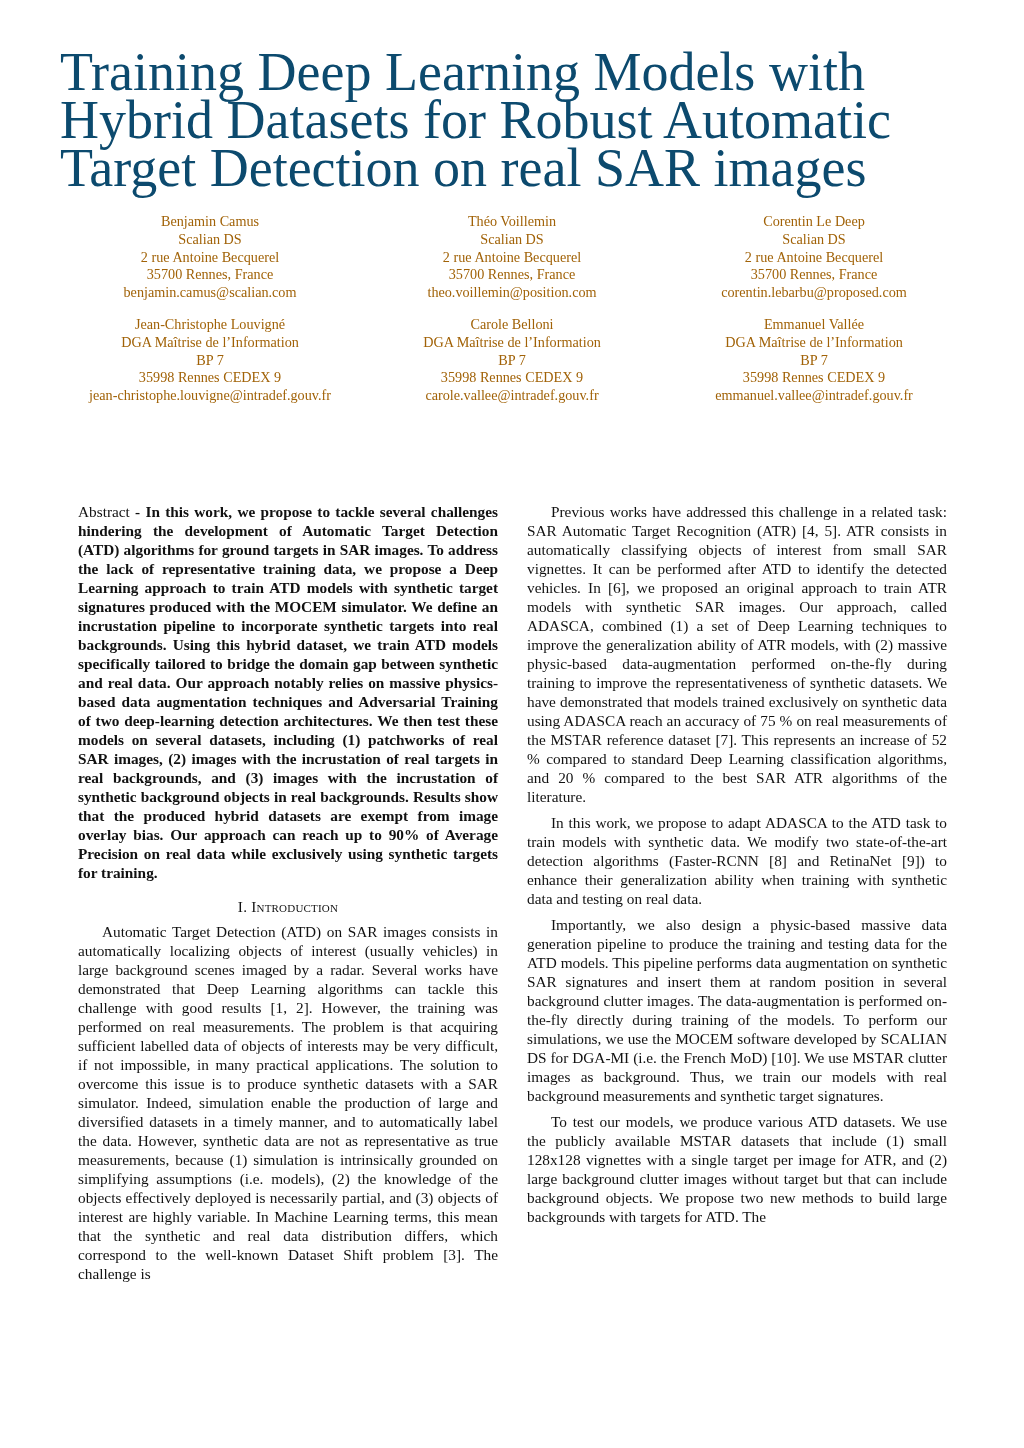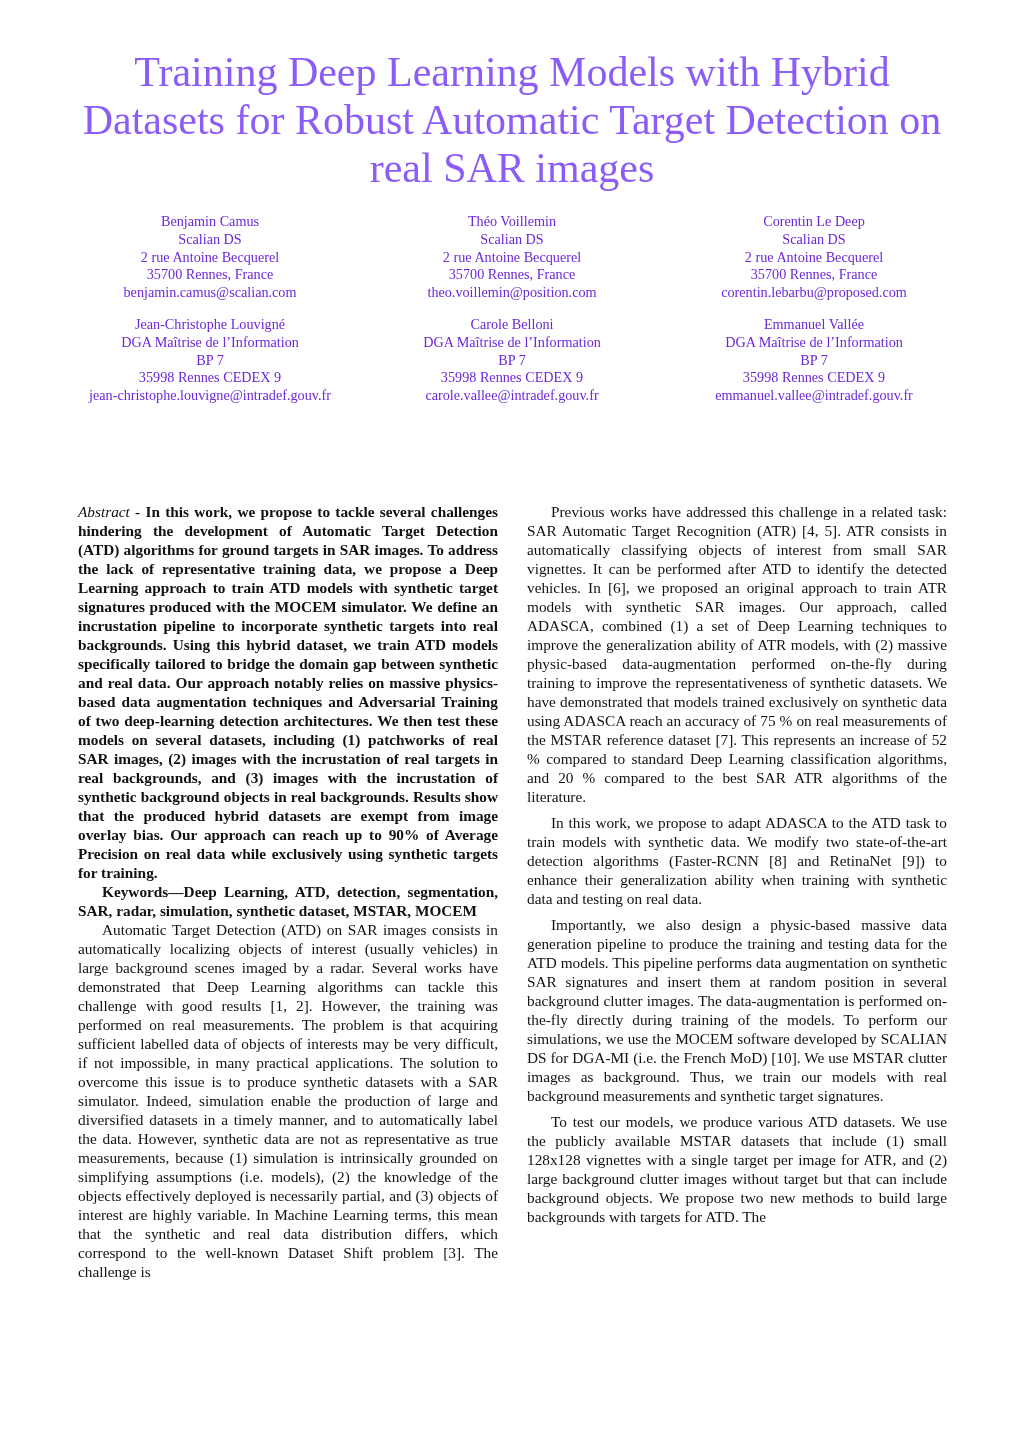--- a/index.html
+++ b/index.html
@@ -2,38 +2,38 @@
 <html><head>
 <meta charset="utf-8">
 <style>
   html, body { margin: 0; padding: 0; background: #ffffff; }
   body {
     width: 1024px; height: 1448px; position: relative; overflow: hidden;
     font-family: "Liberation Serif", "DejaVu Serif", serif; color: #111;
   }
   .title {
     position: absolute; left: 60px; top: 48px; width: 904px;
-    text-align: center; font-size: 42px; line-height: 48px; color: #8b5cf6;
+    font-size: 54px; line-height: 48px; color: #0c4a6e;
   }
   .authors-row {
     position: absolute; left: 60px; width: 904px;
     display: flex; justify-content: space-between;
   }
   .author {
-    width: 300px; text-align: center; font-size: 14.2px; line-height: 17.8px; color: #6d28d9;
+    width: 300px; text-align: center; font-size: 14.2px; line-height: 17.8px; color: #a16207;
   }
   .author div { white-space: nowrap; }
   .col {
     position: absolute; top: 502px; width: 420px; font-size: 15.3px; line-height: 19px;
     text-align: justify; color: #111;
   }
   .col-left { left: 78px; }
   .col-right { left: 527px; }
   .abstract { font-weight: bold; }
-  .abstract .lead { font-style: italic; font-weight: normal; }
+  .abstract .lead { font-weight: normal; }
   .keywords { font-weight: bold; text-indent: 24px; margin: 0; }
   .section-heading {
     text-align: center; margin: 15px 0 6px 0; font-size: 15.3px;
     font-variant: small-caps; letter-spacing: 0.2px;
   }
   p { margin: 0; }
   .para { text-indent: 24px; }
   .para + .para { margin-top: 7px; }
   .col-right .first { text-indent: 0; }
 </style>
@@ -85,21 +85,21 @@
     <div>Emmanuel Vallée</div>
     <div>DGA Maîtrise de l’Information</div>
     <div>BP 7</div>
     <div>35998 Rennes CEDEX 9</div>
     <div>emmanuel.vallee@intradef.gouv.fr</div>
   </div>
 </div>
 
 <div class="col col-left">
   <p class="abstract"><span class="lead">Abstract</span><span> - In this work, we propose to tackle several challenges hindering the development of Automatic Target Detection (ATD) algorithms for ground targets in SAR images. To address the lack of representative training data, we propose a Deep Learning approach to train ATD models with synthetic target signatures produced with the MOCEM simulator. We define an incrustation pipeline to incorporate synthetic targets into real backgrounds. Using this hybrid dataset, we train ATD models specifically tailored to bridge the domain gap between synthetic and real data. Our approach notably relies on massive physics-based data augmentation techniques and Adversarial Training of two deep-learning detection architectures. We then test these models on several datasets, including (1) patchworks of real SAR images, (2) images with the incrustation of real targets in real backgrounds, and (3) images with the incrustation of synthetic background objects in real backgrounds. Results show that the produced hybrid datasets are exempt from image overlay bias. Our approach can reach up to 90% of Average Precision on real data while exclusively using synthetic targets for training.</span></p>
-  <p class="keywords">Keywords—Deep Learning, ATD, detection, segmentation, SAR, radar, simulation, synthetic dataset, MSTAR, MOCEM</p>
+  <div class="section-heading">I.  Introduction</div>
   <p class="para">Automatic Target Detection (ATD) on SAR images consists in automatically localizing objects of interest (usually vehicles) in large background scenes imaged by a radar. Several works have demonstrated that Deep Learning algorithms can tackle this challenge with good results [1, 2]. However, the training was performed on real measurements. The problem is that acquiring sufficient labelled data of objects of interests may be very difficult, if not impossible, in many practical applications. The solution to overcome this issue is to produce synthetic datasets with a SAR simulator. Indeed, simulation enable the production of large and diversified datasets in a timely manner, and to automatically label the data. However, synthetic data are not as representative as true measurements, because (1) simulation is intrinsically grounded on simplifying assumptions (i.e. models), (2) the knowledge of the objects effectively deployed is necessarily partial, and (3) objects of interest are highly variable. In Machine Learning terms, this mean that the synthetic and real data distribution differs, which correspond to the well-known Dataset Shift problem [3]. The challenge is</p>
 </div>
 
 <div class="col col-right">
   <p class="para">Previous works have addressed this challenge in a related task: SAR Automatic Target Recognition (ATR) [4, 5]. ATR consists in automatically classifying objects of interest from small SAR vignettes. It can be performed after ATD to identify the detected vehicles. In [6], we proposed an original approach to train ATR models with synthetic SAR images. Our approach, called ADASCA, combined (1) a set of Deep Learning techniques to improve the generalization ability of ATR models, with (2) massive physic-based data-augmentation performed on-the-fly during training to improve the representativeness of synthetic datasets. We have demonstrated that models trained exclusively on synthetic data using ADASCA reach an accuracy of 75 % on real measurements of the MSTAR reference dataset [7]. This represents an increase of 52 % compared to standard Deep Learning classification algorithms, and 20 % compared to the best SAR ATR algorithms of the literature.</p>
   <p class="para">In this work, we propose to adapt ADASCA to the ATD task to train models with synthetic data. We modify two state-of-the-art detection algorithms (Faster-RCNN [8] and RetinaNet [9]) to enhance their generalization ability when training with synthetic data and testing on real data.</p>
   <p class="para">Importantly, we also design a physic-based massive data generation pipeline  to produce the training and testing data for the ATD models. This pipeline performs data augmentation on synthetic SAR signatures and insert them at random position in several background clutter images. The data-augmentation is performed on-the-fly directly during training of the models. To perform our simulations, we use the MOCEM software developed by SCALIAN DS for DGA-MI (i.e. the French MoD) [10]. We use MSTAR clutter images as background. Thus, we train our models with real background measurements and synthetic target signatures.</p>
   <p class="para">To test our models, we produce various ATD datasets. We use the publicly available MSTAR datasets that include (1) small 128x128 vignettes with a single target per image for ATR, and (2) large background clutter images without target but that can include background objects. We propose two new methods to build large backgrounds with targets for ATD. The</p>
 </div>
 

